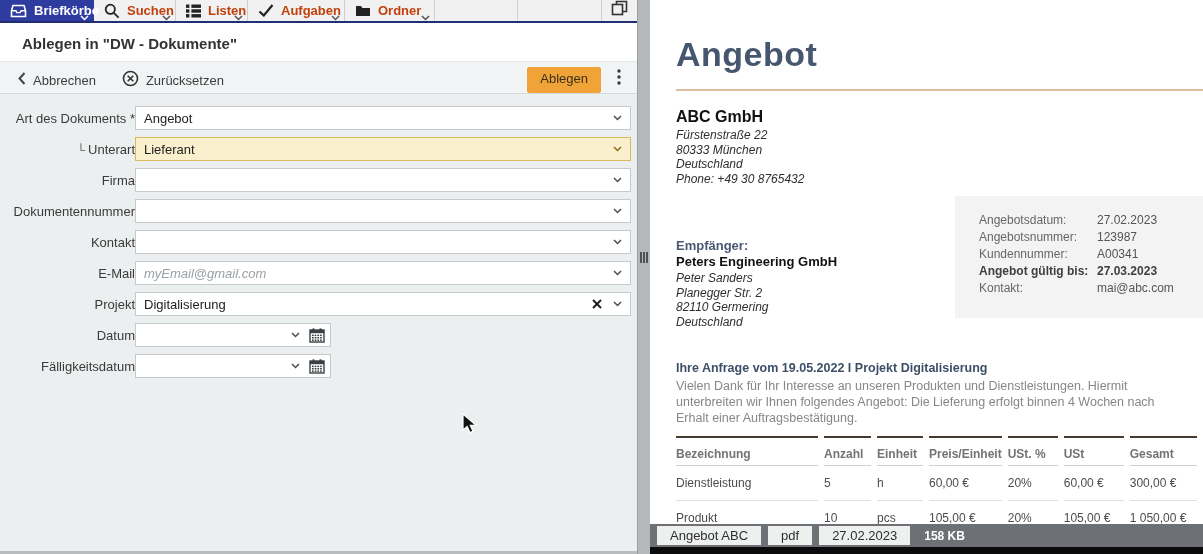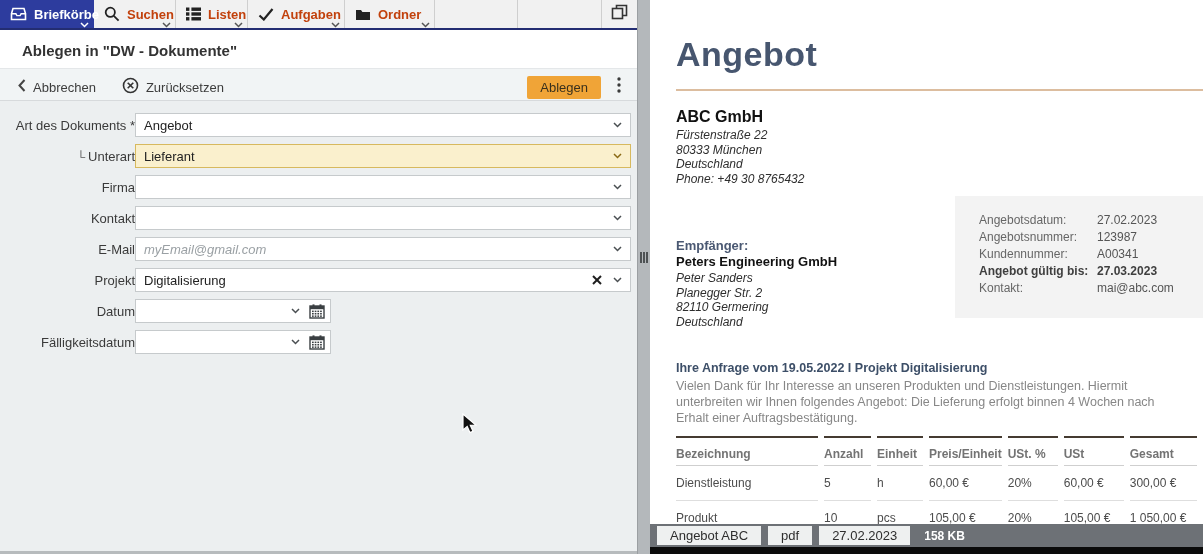--- a/index.html
+++ b/index.html
@@ -3,39 +3,39 @@
 <meta charset="utf-8">
 <style>
   * { margin:0; padding:0; box-sizing:border-box; }
   html,body { width:1203px; height:554px; }
   body { font-family:"Liberation Sans", sans-serif; background:#fff; overflow:hidden; }
   .screen { position:relative; width:1203px; height:554px; display:flex; overflow:hidden; }
 
   
   .left { width:637px; flex:none; display:flex; flex-direction:column; background:#eceff0; }
 
-  .app-toolbar { height:30px; flex:none; display:flex; align-items:stretch; background:#f1f1f1; border-bottom:2px solid #232d72; }
+  .app-toolbar { height:23px; flex:none; display:flex; align-items:stretch; background:#f1f1f1; border-bottom:2px solid #232d72; }
   .tab { position:relative; display:flex; align-items:center; gap:7px; padding-left:10px; border-right:1px solid #cfcfcf; font-size:13px; font-weight:700; color:#c2410c; cursor:default; }
   .tab:nth-child(1){ width:94px; }
   .tab:nth-child(2){ width:82px; }
   .tab:nth-child(3){ width:72px; }
   .tab:nth-child(4){ width:97px; }
   .tab:nth-child(5){ width:90px; }
   .tab.active { background:#2d3c9e; color:#fff; border-right-color:#2d3c9e; }
   .tab .ticon { display:flex; }
   .tab .chev { position:absolute; right:4px; bottom:0; display:flex; }
   .tab .chev svg polyline { stroke:#555; }
   .tab.active .chev svg polyline { stroke:#fff; }
   .tb-gap1 { width:83px; border-right:1px solid #cfcfcf; }
   .tb-gap2 { flex:1; }
   .tb-win { width:36px; border-left:1px solid #cfcfcf; display:flex; align-items:center; justify-content:center; }
 
   .panel-title { background:#fff; height:38px; flex:none; padding:12px 0 0 22px; font-size:15px; font-weight:700; color:#333; }
 
-  .action-bar { height:33px; flex:none; background:#f1f4f5; border-top:1px solid #e4e7e9; border-bottom:1px solid #d7dadc; display:flex; align-items:center; padding:5px 12px 0 18px; }
+  .action-bar { height:33px; flex:none; background:#f1f4f5; border-top:1px solid #e4e7e9; border-bottom:1px solid #d7dadc; display:flex; padding:5px 12px 0 18px; }
   .action { display:flex; align-items:center; gap:7px; font-size:13px; color:#3c3c3c; cursor:default; }
   .action + .action { margin-left:26px; }
   .btn-store { margin-left:auto; background:#f0a437; border-radius:2px; padding:4px 13px; font-size:13px; color:#39301c; cursor:default; }
   .kebab { margin-left:12px; display:flex; padding:2px 4px; }
 
   .index-form { flex:1; padding-top:12px; display:flex; flex-direction:column; }
   .frow { display:flex; align-items:center; height:24px; margin-bottom:7px; }
   .flabel { width:135px; flex:none; text-align:right; padding-right:0; font-size:13px; color:#3a3a3a; white-space:nowrap; }
   .flabel .sub { color:#555; margin-right:3px; font-size:12px; }
   .ffield { position:relative; flex:1; margin-right:6px; height:24px; background:#fff; border:1px solid #c6cacc; display:flex; align-items:center; }
@@ -225,20 +225,31 @@
             <span class="fvalue">Lieferant</span>
             <span class="fchev">
               <svg width="9" height="6" viewBox="0 0 9 6">
                 <polyline points="1,1 4.5,4.5 8,1" fill="none" stroke="#4a4f52" stroke-width="1.5"></polyline>
               </svg>
             </span>
           </div>
         </div>
         <div class="frow">
           <span class="flabel">Firma</span>
+          <div class="ffield">
+            <span class="fvalue"></span>
+            <span class="fchev">
+              <svg width="9" height="6" viewBox="0 0 9 6">
+                <polyline points="1,1 4.5,4.5 8,1" fill="none" stroke="#4a4f52" stroke-width="1.5"></polyline>
+              </svg>
+            </span>
+          </div>
+        </div>
+        <div class="frow">
+          <span class="flabel">Dokumentennummer</span>
           <div class="ffield">
             <span class="fvalue"></span>
             <span class="fchev">
               <svg width="9" height="6" viewBox="0 0 9 6">
                 <polyline points="1,1 4.5,4.5 8,1" fill="none" stroke="#4a4f52" stroke-width="1.5"></polyline>
               </svg>
             </span>
           </div>
         </div>
         <div class="frow">

